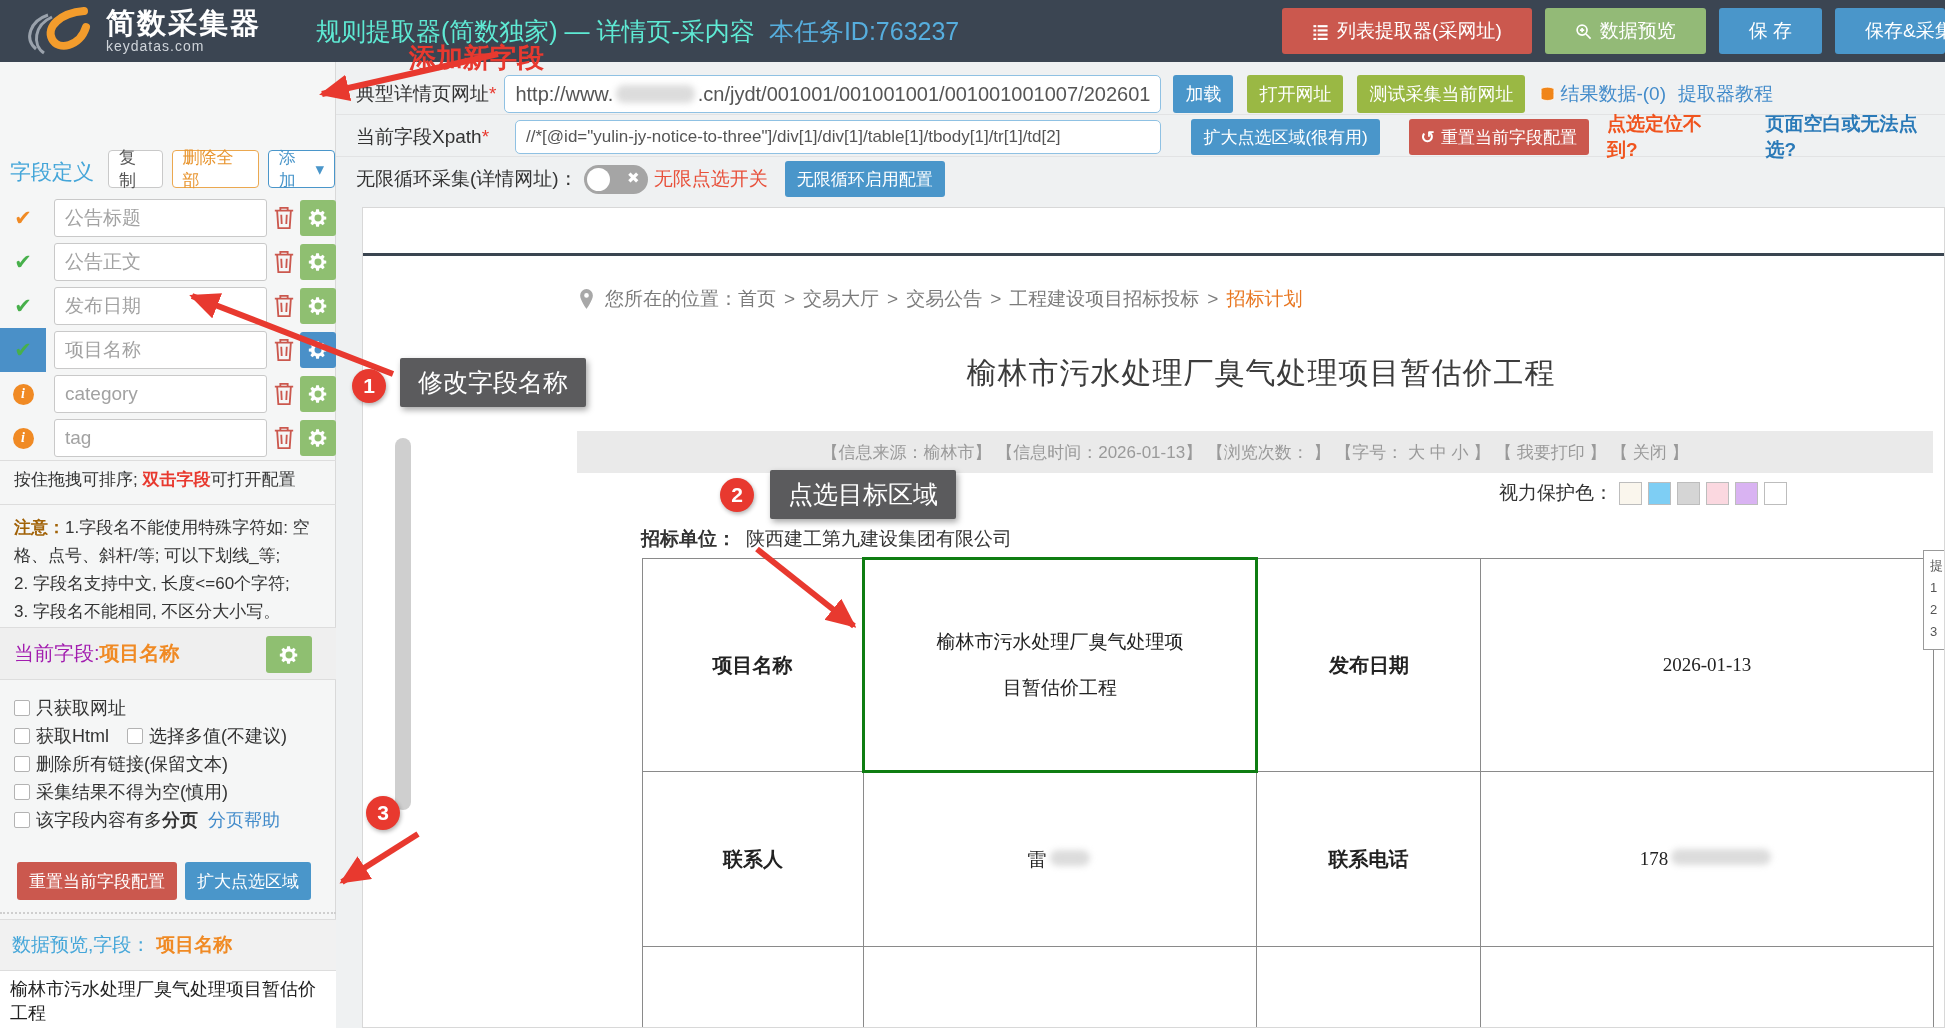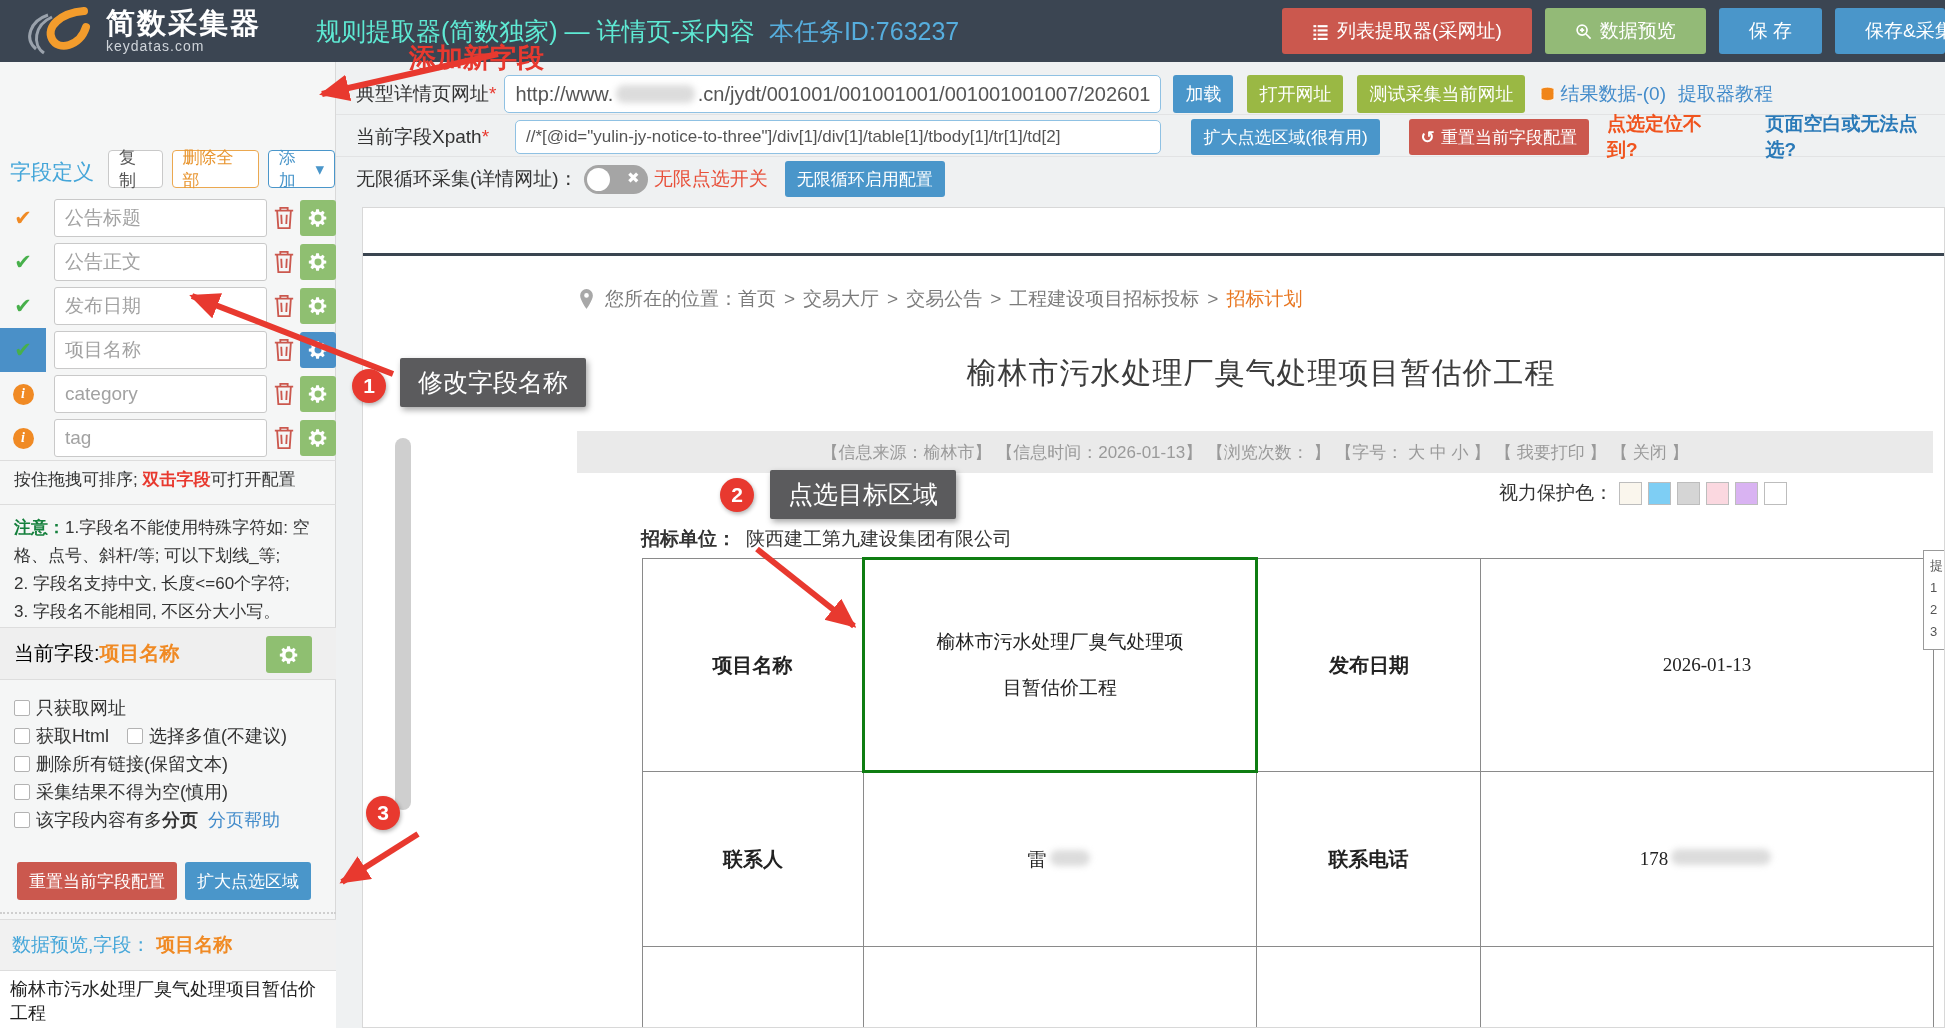--- a/index.html
+++ b/index.html
@@ -47,24 +47,24 @@
     display:flex; align-items:center; justify-content:center; }
   .fname { position:absolute; left:54px; top:3px; width:213px; height:38px; background:#fff;
     border:1px solid #c9c9c9; border-radius:3px; color:#a2a2a2; font-size:19px;
     line-height:36px; padding-left:10px; white-space:nowrap; overflow:hidden; }
   .trash { position:absolute; left:273px; top:9px; width:22px; height:26px; cursor:pointer; }
   .gearcell { position:absolute; left:300px; top:4px; width:36px; height:36px; border-radius:3px;
     background:#8fbf71; display:flex; align-items:center; justify-content:center; cursor:pointer; }
   .hint { font-size:17px; color:#333; }
   .hint .red-em { color:#e8392f; font-weight:bold; }
   .notice { font-size:17px; color:#333; line-height:28px; width:312px; }
-  .notice .nlabel { color:#15803d; font-weight:bold; }
+  .notice .nlabel { color:#a16207; font-weight:bold; }
   .curbar { position:absolute; left:0; top:565px; width:336px; height:53px; background:#efefef;
     border-top:1px solid #ddd; border-bottom:1px solid #ddd; display:flex; align-items:center; }
-  .curbar .lab { color:#000000; font-size:20px; margin-left:14px; }
+  .curbar .lab { color:#a21caf; font-size:20px; margin-left:14px; }
   .curbar .val { color:#f08a24; font-size:20px; font-weight:bold; }
   .gearbtn { position:absolute; left:266px; top:8px; width:46px; height:37px; background:#8fbf71;
     border-radius:3px; display:flex; align-items:center; justify-content:center; cursor:pointer; }
   .checks { position:absolute; left:14px; top:632px; width:320px; font-size:18px; color:#333; }
   .chkline { display:flex; align-items:center; height:28px; }
   .cb { width:16px; height:16px; background:#fff; border:1px solid #b3b3b3; border-radius:2px;
     margin-right:6px; flex:0 0 auto; cursor:pointer; }
   .cb2 { margin-left:18px; }
   .pg-em { font-weight:bold; }
   .pg-link { color:#428bca; margin-left:10px; cursor:pointer; }

